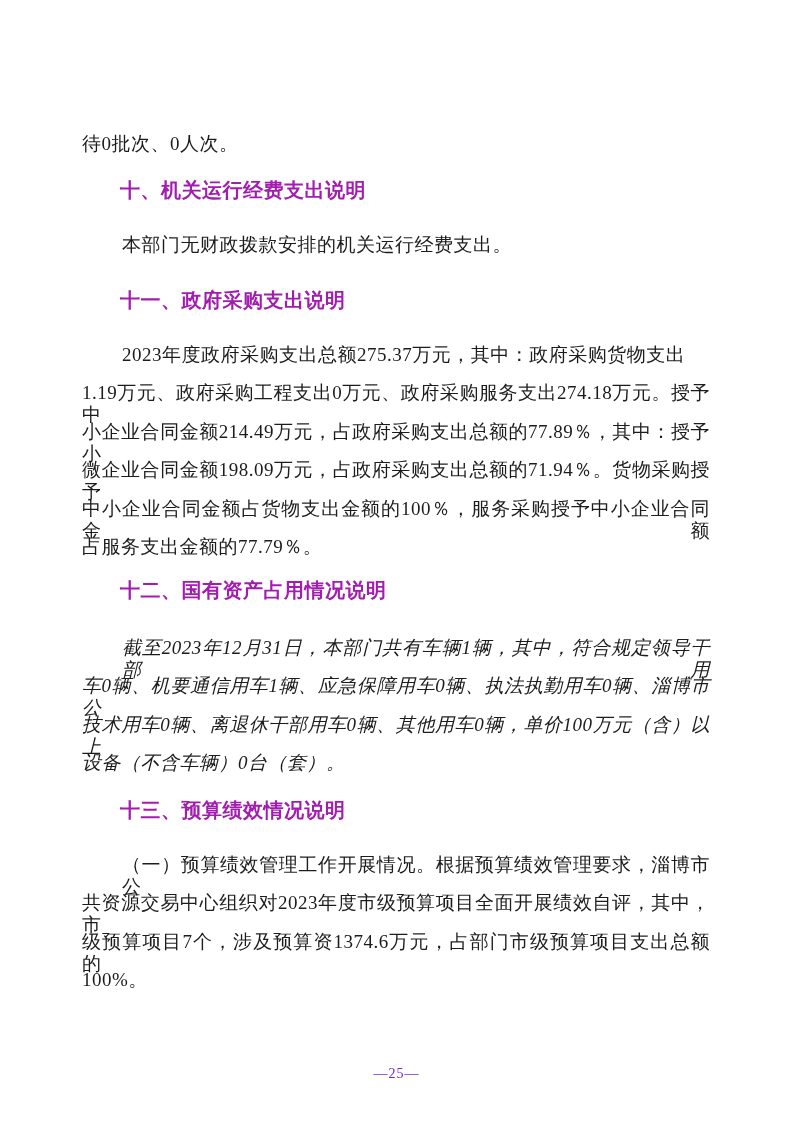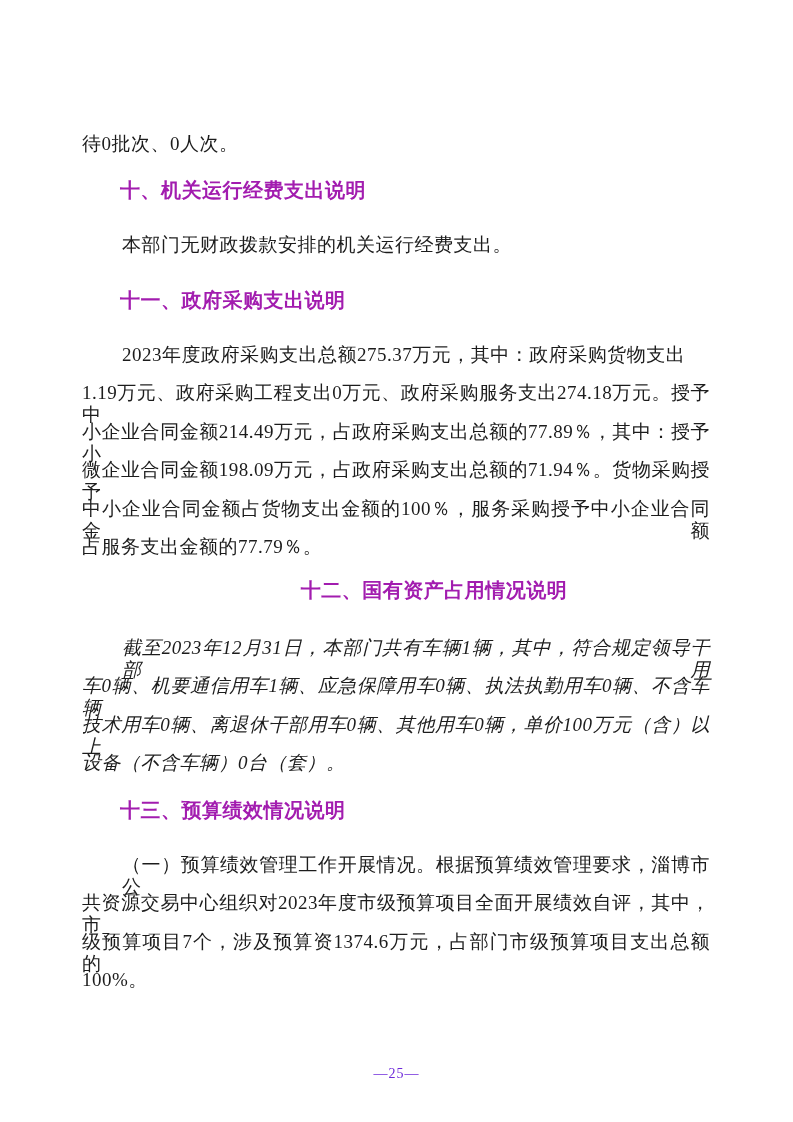--- a/index.html
+++ b/index.html
@@ -47,21 +47,21 @@
     padding-left: 38px;
     color: #a21caf;
     white-space: nowrap;
   }
   
   #blk-carry { top: 124px; margin-top: 9px; }
   #blk-h10   { top: 179px; }
   #blk-p10   { top: 234px; }
   #blk-h11   { top: 289px; }
   #blk-p11   { top: 344px; }
-  #blk-h12   { top: 579px; text-align: center; }
+  #blk-h12   { top: 579px; }
   #blk-p12   { top: 637px; font-style: italic; }
   #blk-h13   { top: 799px; }
   #blk-p13a  { top: 854px; }
   #blk-p13b  { top: 1005px; }
   .page-number {
     position: absolute;
     top: 1066px;
     left: 0;
     width: 100%;
     text-align: center;
@@ -93,21 +93,21 @@
       <div class="line fill">小企业合同金额214.49万元，占政府采购支出总额的77.89％，其中：授予小</div>
       <div class="line fill">微企业合同金额198.09万元，占政府采购支出总额的71.94％。货物采购授予</div>
       <div class="line fill">中小企业合同金额占货物支出金额的100％，服务采购授予中小企业合同金额</div>
       <div class="line">占服务支出金额的77.79％。</div>
     </div>
 
   <div id="blk-h12" class="content-block heading">十二、国有资产占用情况说明</div>
 
   <div id="blk-p12" class="content-block">
       <div class="line indent fill">截至2023年12月31日，本部门共有车辆1辆，其中，符合规定领导干部用</div>
-      <div class="line fill">车0辆、机要通信用车1辆、应急保障用车0辆、执法执勤用车0辆、不含车辆</div>
+      <div class="line fill">车0辆、机要通信用车1辆、应急保障用车0辆、执法执勤用车0辆、淄博市公</div>
       <div class="line fill">技术用车0辆、离退休干部用车0辆、其他用车0辆，单价100万元（含）以上</div>
       <div class="line">设备（不含车辆）0台（套）。</div>
     </div>
 
   <div id="blk-h13" class="content-block heading">十三、预算绩效情况说明</div>
 
   <div id="blk-p13a" class="content-block">
       <div class="line indent fill">（一）预算绩效管理工作开展情况。根据预算绩效管理要求，淄博市公</div>
       <div class="line fill">共资源交易中心组织对2023年度市级预算项目全面开展绩效自评，其中，市</div>
       <div class="line fill">级预算项目7个，涉及预算资1374.6万元，占部门市级预算项目支出总额的</div>

